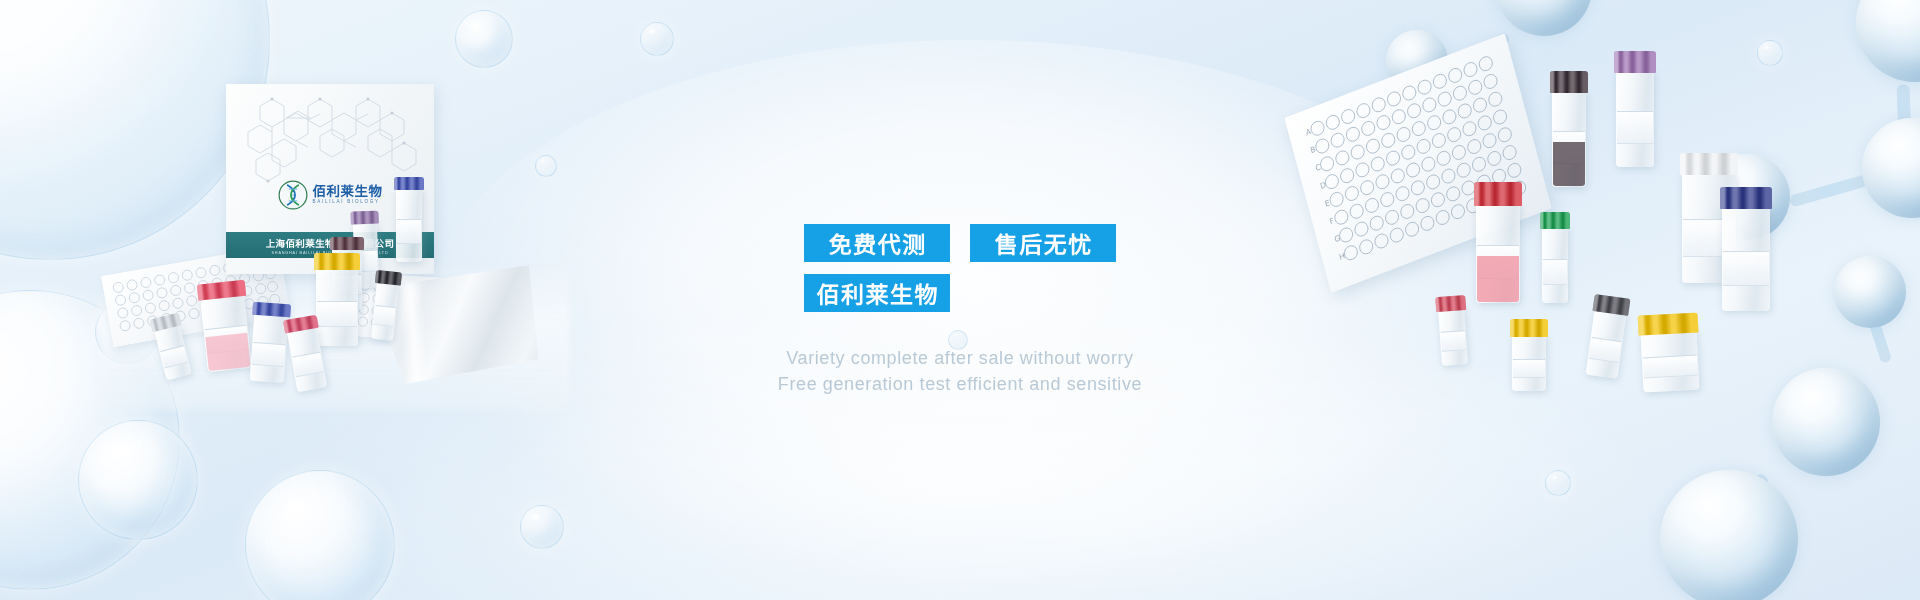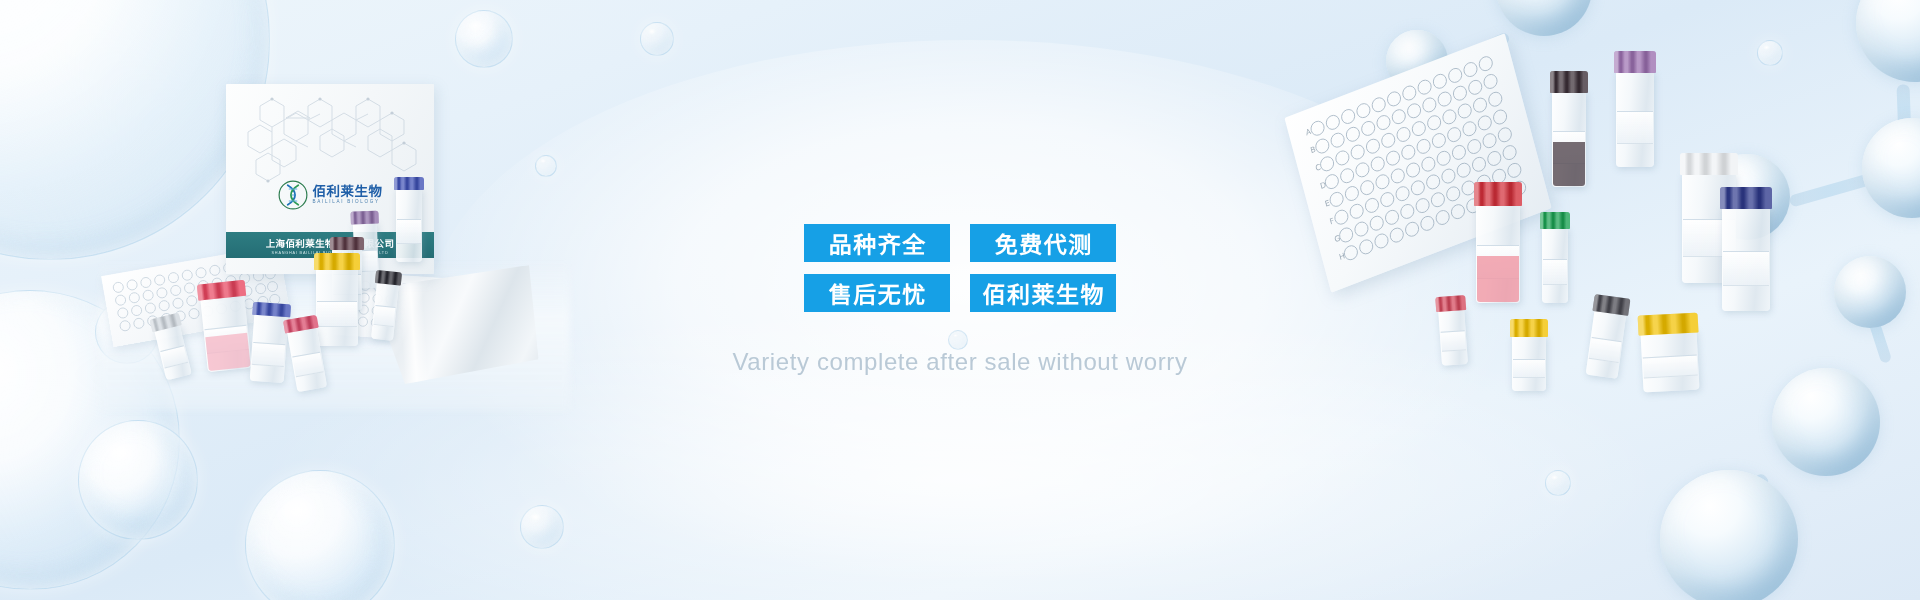--- a/index.html
+++ b/index.html
@@ -277,21 +277,21 @@
     user-select: none;
   }
 
   .tagline {
     position: absolute;
     left: 0; right: 0; top: 345px;
     text-align: center;
     z-index: 6;
   }
   .tagline div {
-    font-size: 24px;
+    font-size: 18px;
     color: #b9c9d6;
     letter-spacing: .6px;
     line-height: 1.45;
     font-weight: 400;
   }
 </style>
 </head>
 <body>
 
 <div class="banner">
@@ -682,23 +682,23 @@
       <div class="label"></div>
     </div>
     <div class="vial" style="left:352px; top:276px; width:56px; height:60px; transform:rotate(-3deg);">
       <div class="cap" style="background:#f2c100; height:20px; top:-17px;"></div>
       <div class="label"></div>
     </div>
   </div>
 
 
   <div class="badges">
-    <div class="badge">品种齐全</div>
     <div class="badge">免费代测</div>
     <div class="badge">售后无忧</div>
     <div class="badge">佰利莱生物</div>
   </div>
 
   <div class="tagline">
     <div>Variety complete after sale without worry</div>
+    <div>Free generation test efficient and sensitive</div>
   </div>
 
 </div>
 
 </body></html>

